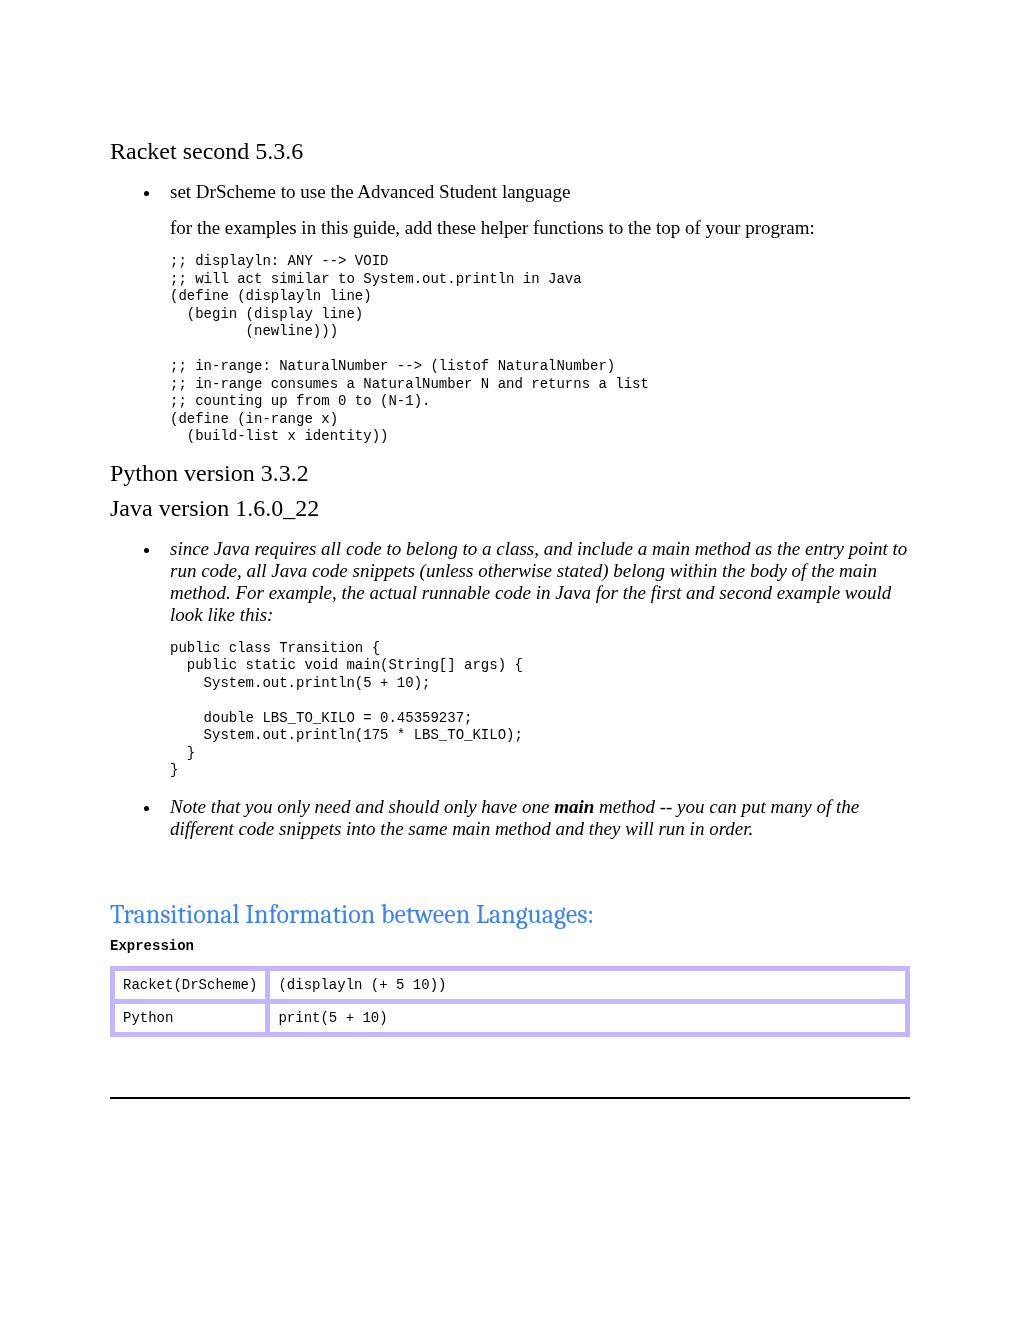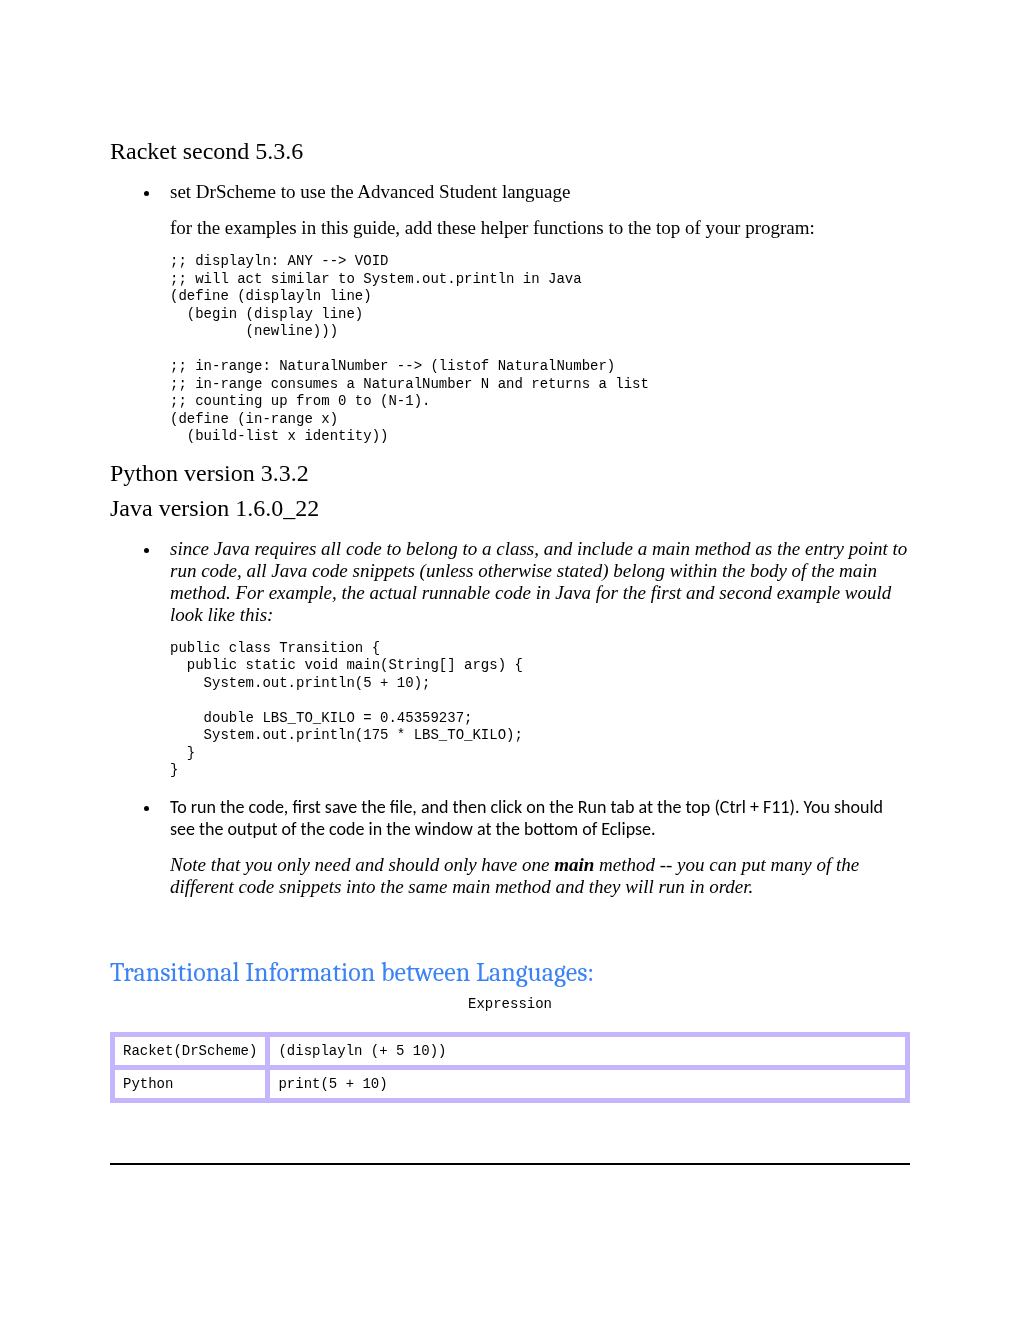--- a/index.html
+++ b/index.html
@@ -60,24 +60,23 @@
     margin: 14px 0 14px 60px;
   }
   em.italic {
     font-style: italic;
   }
   strong.bold {
     font-weight: bold;
   }
   .table-caption {
     font-family: Consolas, "Courier New", monospace;
-    font-weight: normal;
+    font-weight: bold;
     font-size: 14px;
-    margin: 6px 0 20px 0;
-    text-align: center;
+    margin: 6px 0 12px 0;
   }
   table.lang-table {
     border-collapse: collapse;
     width: 100%;
     font-family: Consolas, "Courier New", monospace;
     font-size: 14px;
   }
   table.lang-table td {
     border: 5px solid #c4b5fd;
     padding: 6px 8px;
@@ -140,21 +139,20 @@
   public static void main(String[] args) {
     System.out.println(5 + 10);
 
     double LBS_TO_KILO = 0.45359237;
     System.out.println(175 * LBS_TO_KILO);
   }
 }</pre>
 
   <ul class="doc-list">
     <li>
-      <span class="li-body-cal">To run the code, first save the file, and then click on the Run tab at the top (Ctrl + F11).  You should see the output of the code in the window at the bottom of Eclipse.</span>
       <p class="para">
         <em class="italic">Note that you only need and should only have one </em><strong class="bold"><em class="italic">main</em></strong><em class="italic"> method -- you can put many of the different code snippets into the same main method and they will run in order.</em>
       </p>
     </li>
   </ul>
 
   <h2 class="blueheading">Transitional Information between Languages:</h2>
 
   <div class="table-caption">Expression</div>
 

